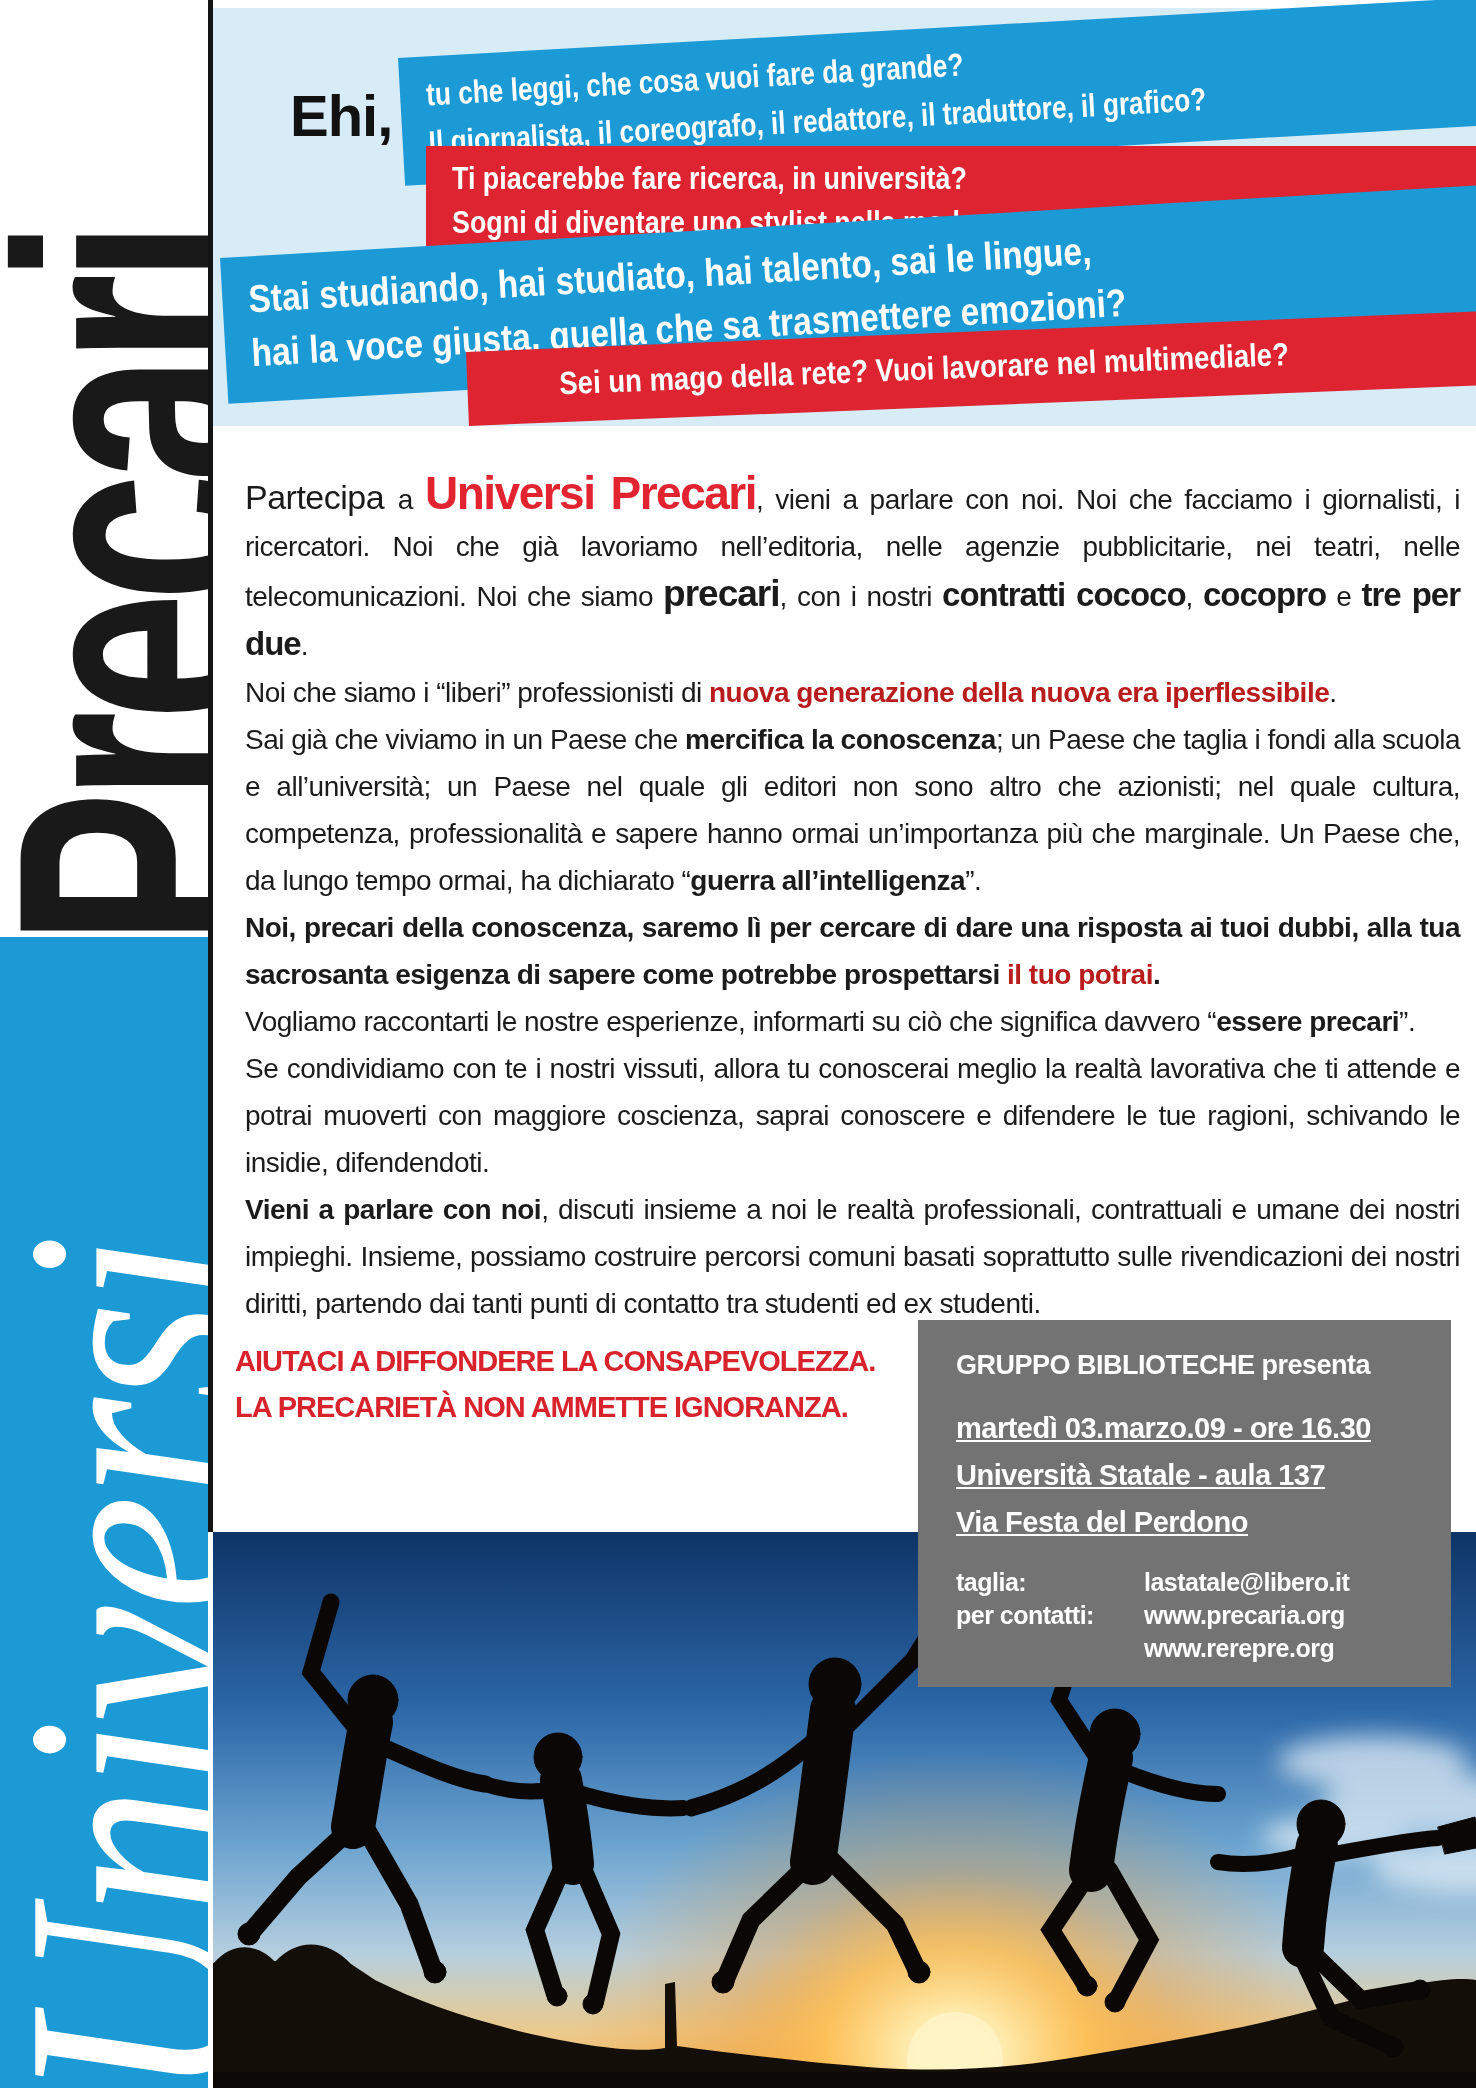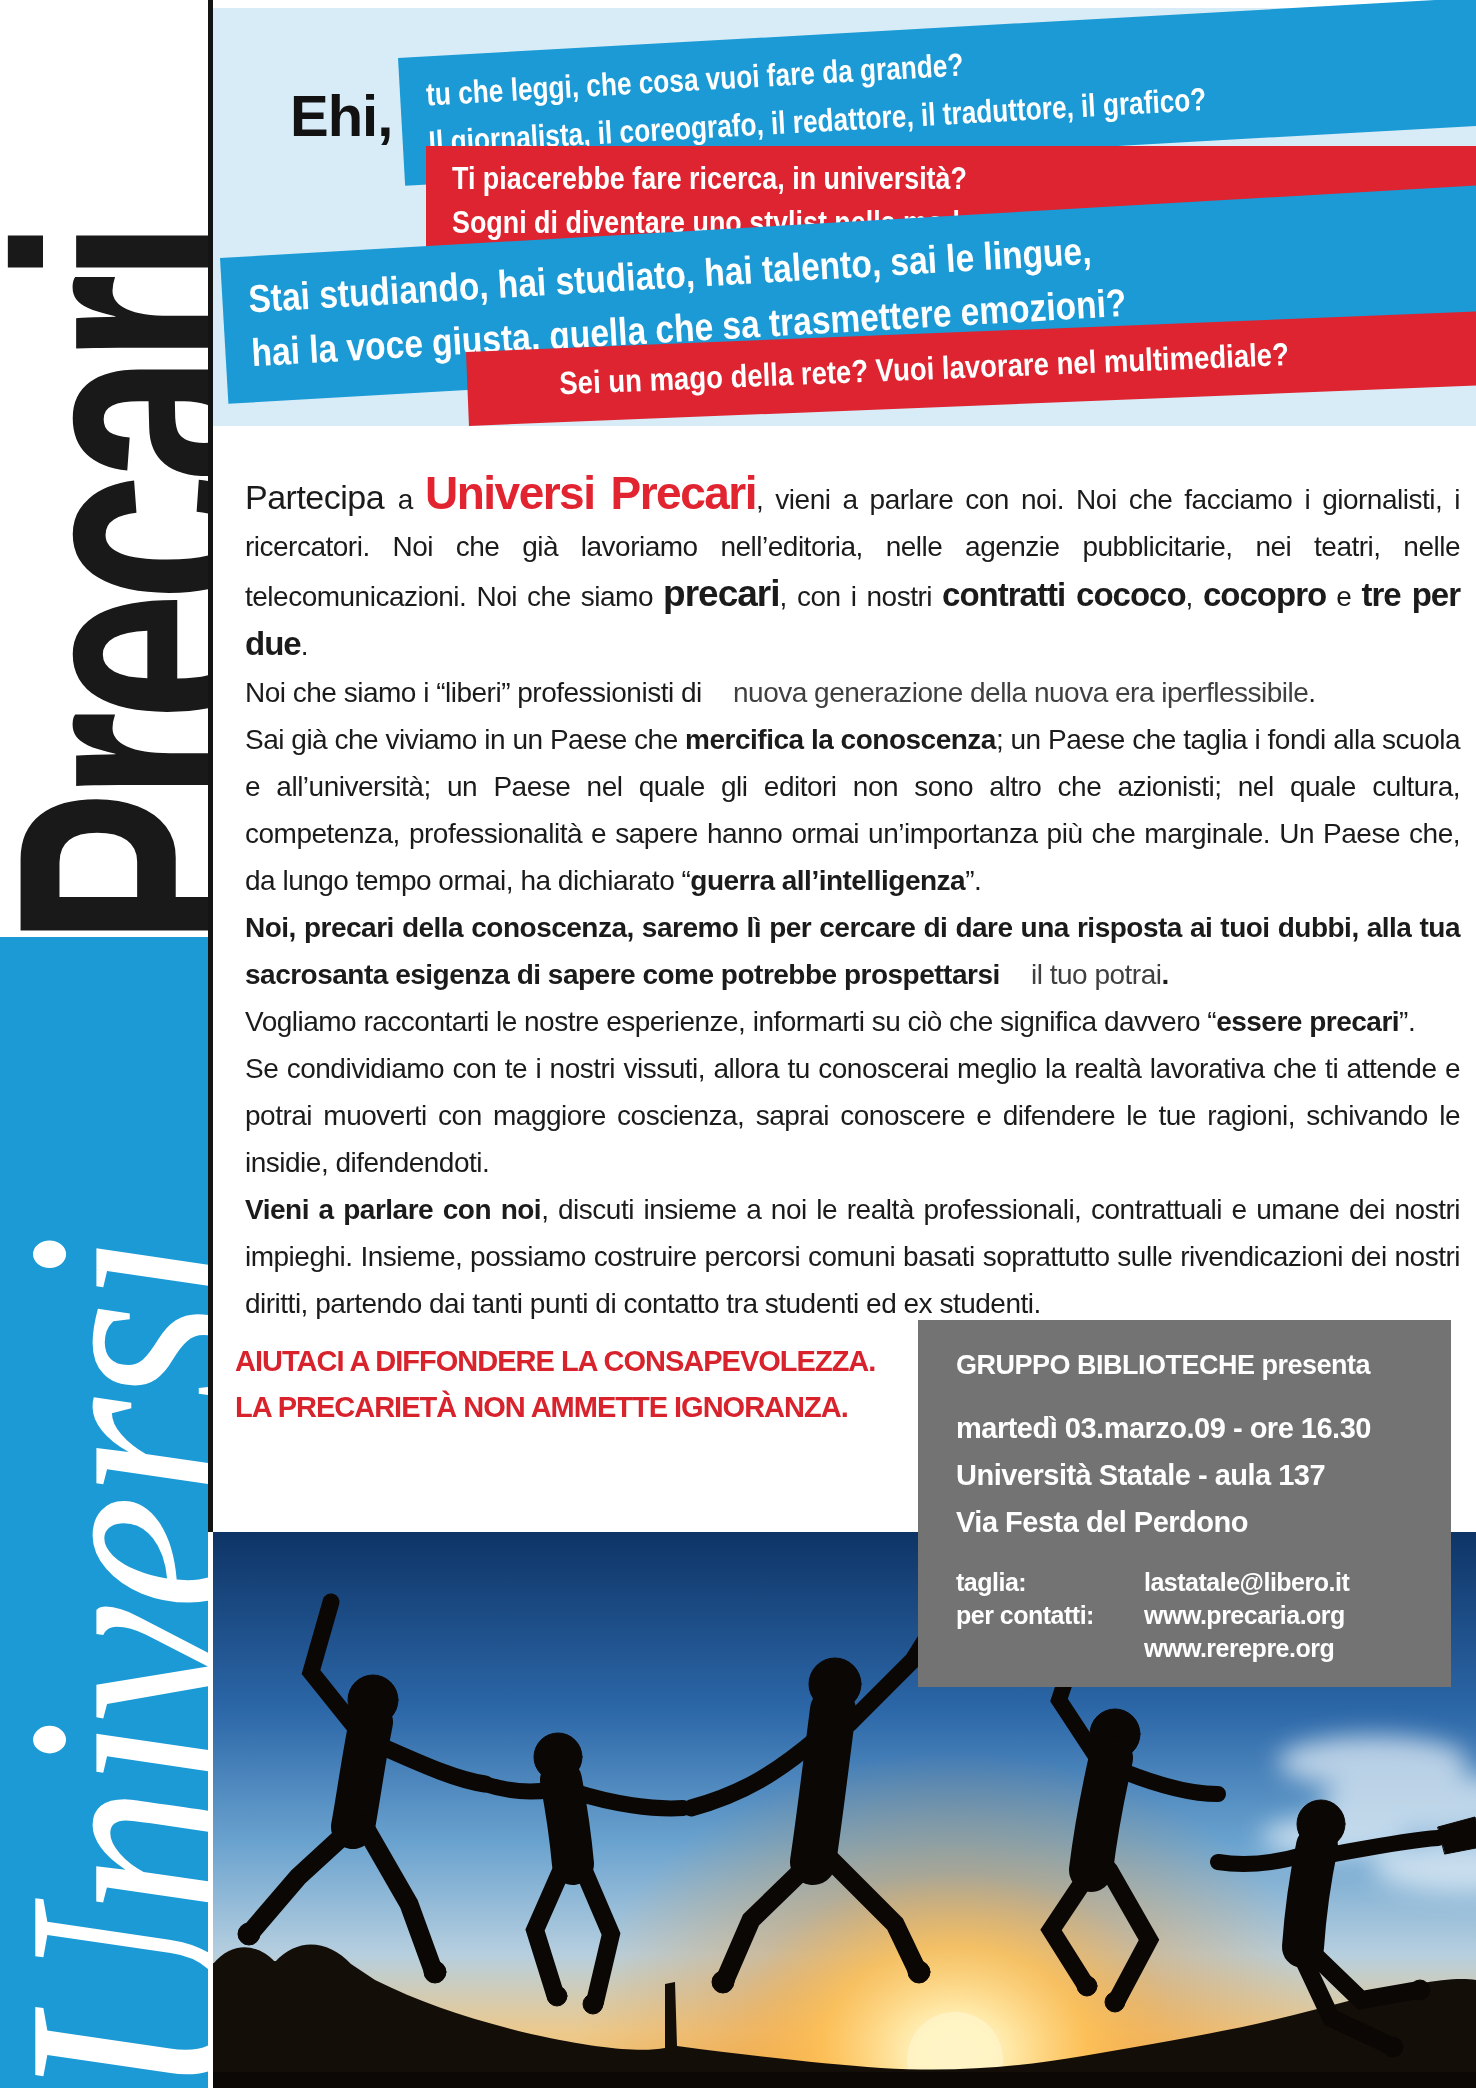--- a/index.html
+++ b/index.html
@@ -43,31 +43,31 @@
   
   .bodytext{position:absolute;left:245px;top:470px;width:1215px;color:#1b1b1b;
             font-size:28px;line-height:47px;letter-spacing:-.5px;text-align:justify;}
   .bodytext p{margin:0;}
   .seg-plain{}
   .seg-lead{font-size:34px;}
   .seg-title{font-size:46px;font-weight:bold;color:#e12430;letter-spacing:-1.5px;line-height:47px;}
   .seg-big{font-size:37px;font-weight:bold;letter-spacing:-1px;line-height:47px;}
   .seg-bigb{font-size:33px;font-weight:bold;letter-spacing:-1px;line-height:47px;}
   .seg-b{font-weight:bold;}
-  .seg-redb{font-weight:normal;color:#404040;margin-left:24px;}
+  .seg-redb{font-weight:bold;color:#b91c1c;}
 
   
   .cta{position:absolute;left:235px;top:1338px;font-size:29px;font-weight:bold;
        color:#d8232d;line-height:46px;letter-spacing:-1px;}
 
   
   .eventbox{position:absolute;left:918px;top:1320px;width:533px;height:367px;background:#737373;
             color:#fff;box-sizing:border-box;padding:30px 18px 0 38px;z-index:8;}
   .presenter{font-size:27px;font-weight:bold;letter-spacing:-.5px;}
-  .when{margin-top:24px;font-size:29px;font-weight:bold;line-height:47px;letter-spacing:-.5px;}
+  .when{margin-top:24px;font-size:29px;font-weight:bold;line-height:47px;letter-spacing:-.5px;text-decoration:underline;}
   .contacts{margin-top:20px;display:grid;grid-template-columns:188px 1fr;
             font-size:25px;font-weight:bold;line-height:33px;letter-spacing:-.5px;}
 
   
   .photo{position:absolute;left:213px;top:1532px;width:1263px;height:556px;z-index:2;}
   .photo svg{display:block;width:100%;height:100%;}
 </style>
 <title>Universi Precari</title></head>
 <body>
 

